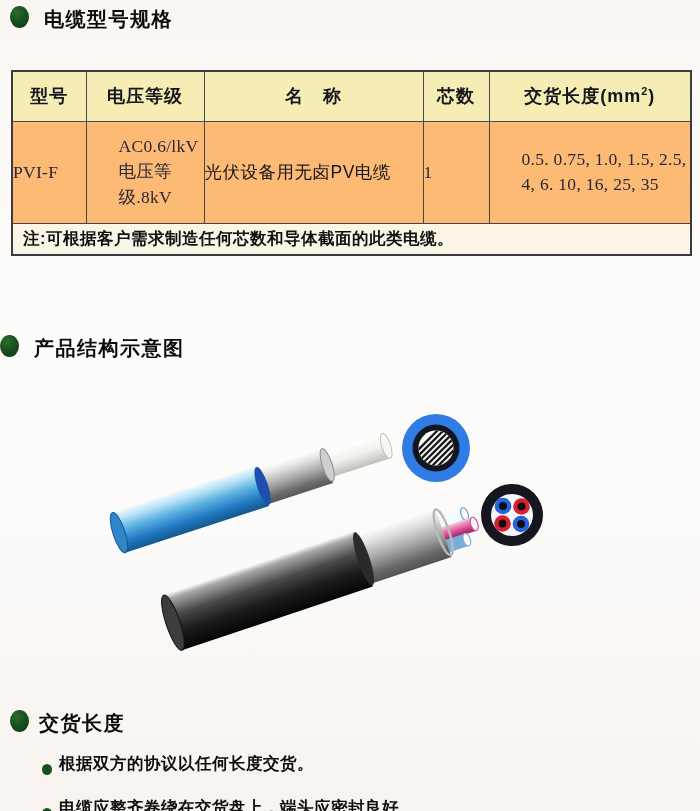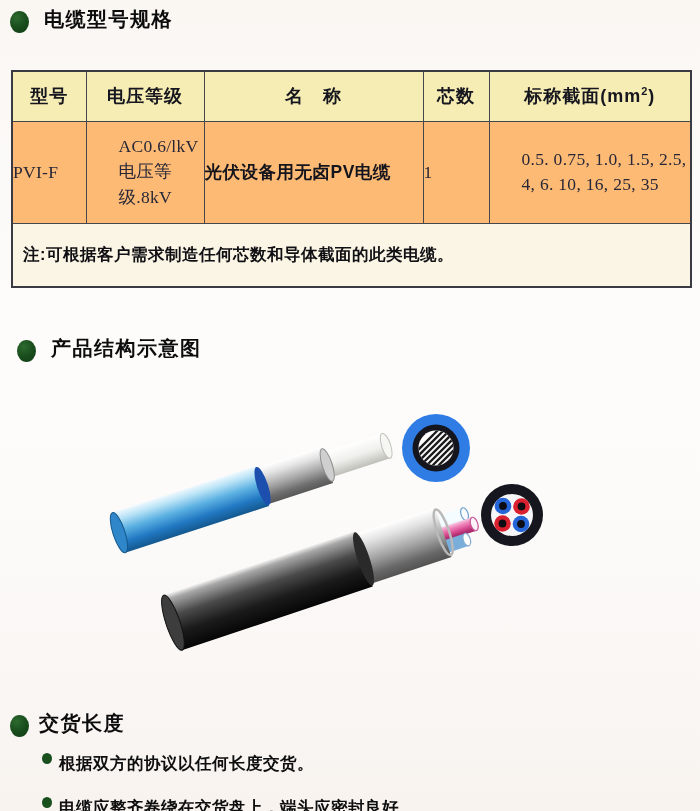--- a/index.html
+++ b/index.html
@@ -4,54 +4,54 @@
 <style>
   * { margin:0; padding:0; box-sizing:border-box; }
   html,body { width:700px; height:811px; }
   body {
     position:relative;
     font-family:"Liberation Sans", sans-serif;
     background:linear-gradient(180deg,#faf7f3 0%, #fdfcfb 40%, #fcfbfa 62%, #f8f3ef 100%);
     overflow:hidden;
     color:#111;
   }
-  .sec-head { position:absolute; display:flex; align-items:flex-end; gap:15px; }
+  .sec-head { position:absolute; display:flex; align-items:flex-start; gap:15px; }
   .sec-bullet {
     width:19px; height:22px; border-radius:50%;
     background:radial-gradient(circle at 35% 30%, #2e6b30 0%, #1a4f1e 45%, #103a14 100%);
     flex:0 0 auto;
   }
   .sec-title { font-size:20px; font-weight:bold; letter-spacing:1.5px; color:#0c0c0c; }
 
   
   table.spec {
     position:absolute; left:11px; top:70px; width:679px;
     border-collapse:collapse; table-layout:fixed;
     border:2.5px solid #3a3a42;
   }
   table.spec th, table.spec td {
     border:1.5px solid #46464e;
     vertical-align:middle;
     overflow:hidden;
   }
   tr.hdr    { height:50px; background:#f6edb5; }
   tr.bodyr  { height:102px; background:#fdba74; }
-  tr.noter  { height:64px; background:#faf5e4; }
+  tr.noter  { height:32px; background:#faf5e4; }
   tr.hdr th { font-size:18px; font-weight:bold; color:#16161e; letter-spacing:1px; }
   .sup { font-size:11px; vertical-align:super; }
   .serif { font-family:"Liberation Serif", serif; font-size:17.5px; color:#272737; font-weight:normal; letter-spacing:0.3px; }
   .serif .line { display:block; line-height:1.45;padding-left:32px; }
-  td.namec { font-size:17.5px; font-weight:bold; color:#14141c; letter-spacing:0.5px; }
+  td.namec { font-size:17.5px; font-weight:normal; color:#14141c; letter-spacing:0.5px; }
   tr.noter td { text-align:left; padding-left:10px; font-size:16.5px; font-weight:bold; color:#101014; letter-spacing:0.5px; }
 
   
   .illus { position:absolute; left:88px; top:382px; }
 
   
-  .d-item { position:absolute; left:42px; display:flex; align-items:flex-start; gap:7px; }
+  .d-item { position:absolute; left:42px; display:flex; align-items:flex-end; gap:7px; }
   .d-dot  { width:10px; height:11px; border-radius:50%; background:#1a4f1e; flex:0 0 auto; }
   .d-text { font-size:16.5px; font-weight:bold; color:#0e0e0e; letter-spacing:0.5px; }
 </style>
 </head>
 <body>
 
 <div class="sec-head" style="left:10px; top:6px;">
   <span class="sec-bullet"></span>
   <span class="sec-title">电缆型号规格</span>
 </div>
@@ -63,42 +63,42 @@
       <col style="width:219px">
       <col style="width:66px">
       <col style="width:202px">
   </colgroup>
   <tbody>
       <tr class="hdr">
     <th>型号</th>
     <th>电压等级</th>
     <th>名　称</th>
     <th>芯数</th>
-    <th><span>标称截面(mm</span><span class="sup">2</span><span>)</span></th>
+    <th><span>交货长度(mm</span><span class="sup">2</span><span>)</span></th>
   </tr>
   <tr class="bodyr">
     <td class="serif">PVI-F</td>
     <td class="serif">
       <span class="line">AC0.6/lkV</span>
       <span class="line">电压等级.8kV</span>
     </td>
     <td class="namec">光伏设备用无卤PV电缆</td>
     <td class="serif">1</td>
     <td class="serif">
       <span class="line">0.5. 0.75, 1.0, 1.5, 2.5,</span>
       <span class="line">4, 6. 10, 16, 25, 35</span>
     </td>
   </tr>
   <tr class="noter">
     <td colspan="5">注:可根据客户需求制造任何芯数和导体截面的此类电缆。</td>
   </tr>
 </tbody>
   </table>
 
-<div class="sec-head" style="left:17px; top:335px;">
+<div class="sec-head" style="left:0; top:335px;">
   <span class="sec-bullet"></span>
   <span class="sec-title">产品结构示意图</span>
 </div>
 
 <svg class="illus" width="520" height="300" viewBox="0 0 520 300">
   <defs>
     <linearGradient id="gBlue" gradientUnits="userSpaceOnUse" x1="0" y1="-21" x2="0" y2="21">
       <stop offset="0" stop-color="#eef8fe"></stop>
         <stop offset="0.18" stop-color="#b9e3f6"></stop>
       <stop offset="0.45" stop-color="#5cb1e2"></stop>

